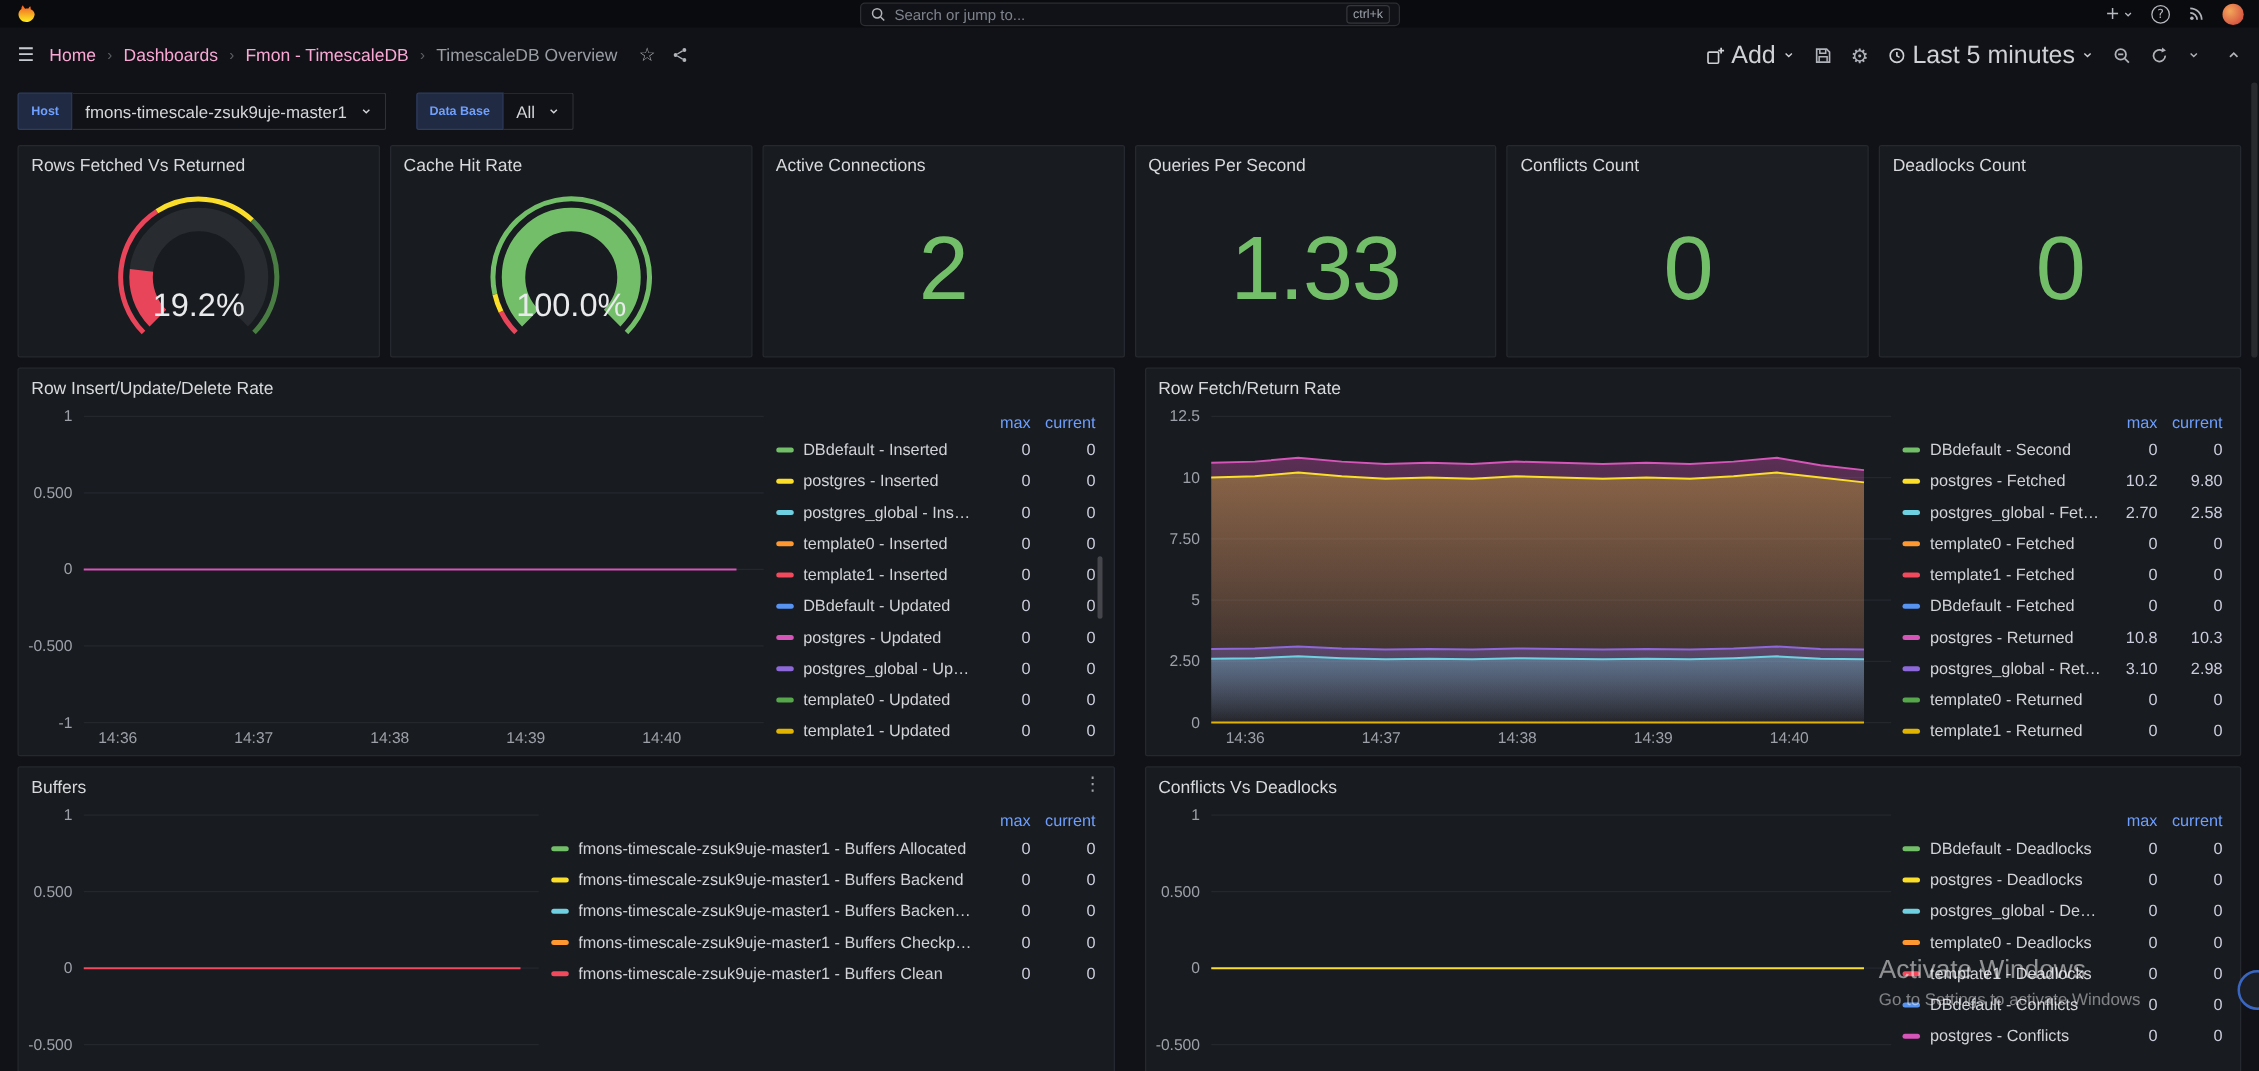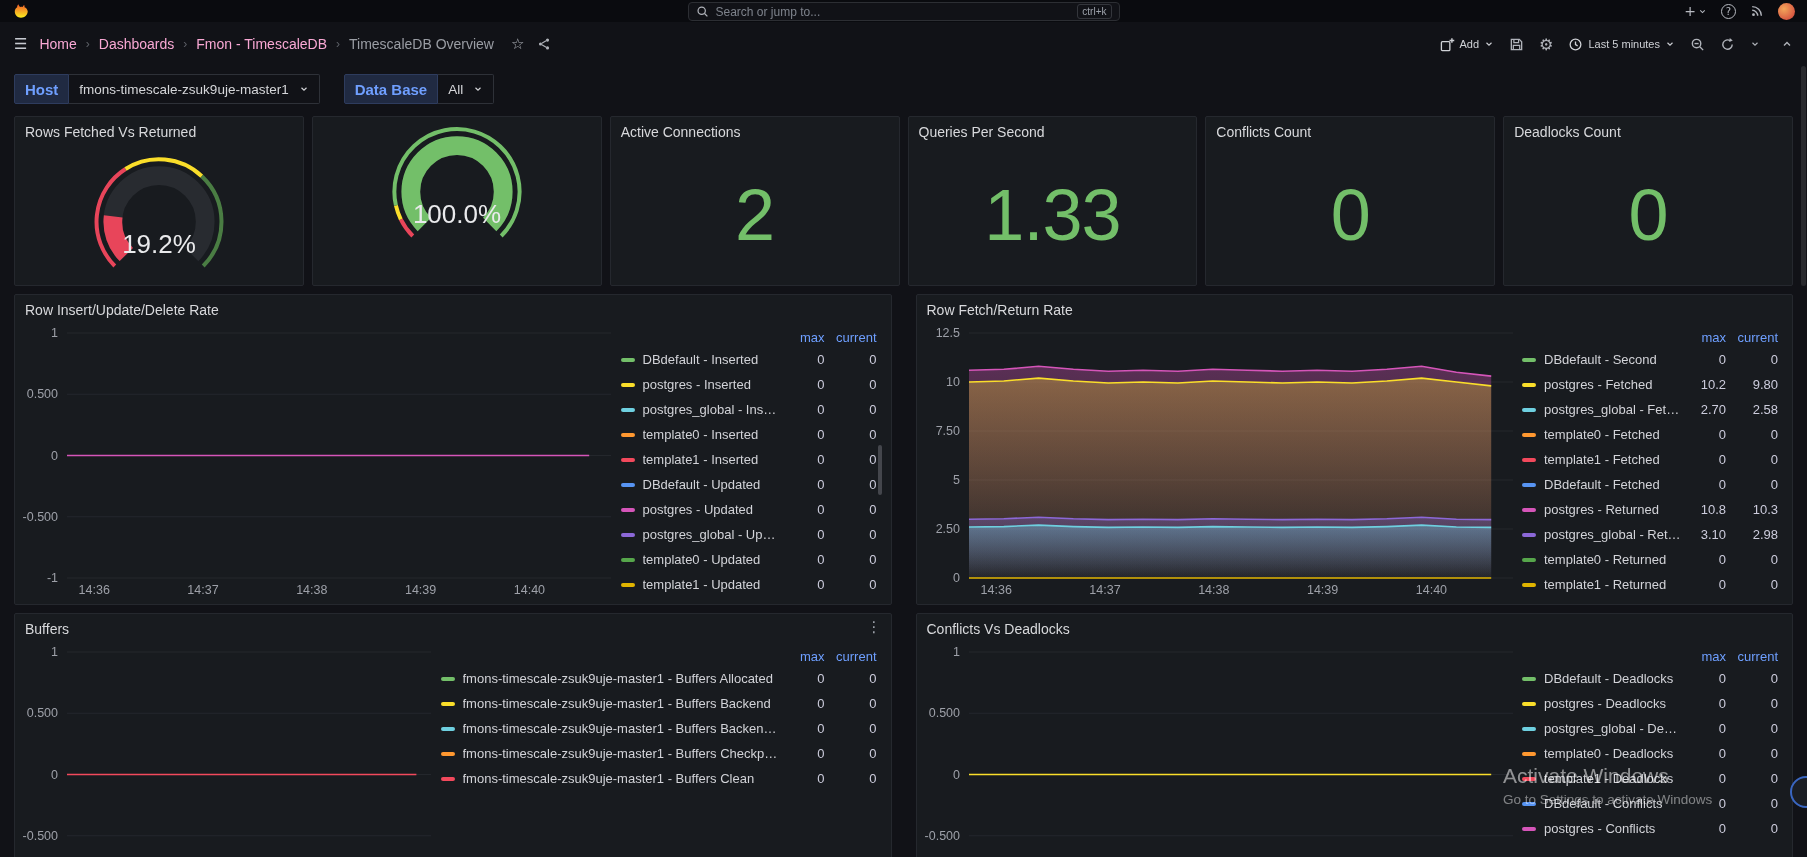--- a/index.html
+++ b/index.html
@@ -21,27 +21,27 @@
 
 
 .navbar{height:44px;display:flex;align-items:center;padding:0 14px;gap:12px}
 .menu-btn{font-size:15px;color:#c7cad1;cursor:pointer}
 .breadcrumb{display:flex;align-items:center;gap:9px;font-size:14px}
 .crumb{color:#f9a8d4;cursor:pointer;white-space:nowrap}
 .crumb.current{color:#9a9da4;cursor:default}
 .sep{color:#5c5f66;font-size:12px}
 .bc-icons{display:flex;align-items:center;gap:13px;margin-left:5px;color:#9da2ab}
 .nav-right{margin-left:auto;display:flex;align-items:center;gap:15px}
-.nav-item{display:flex;align-items:center;gap:5px;color:#cfd1d6;font-size:11px;cursor:pointer;white-space:nowrap}
+.nav-item{display:flex;align-items:center;gap:5px;color:#cfd1d6;font-size:20px;cursor:pointer;white-space:nowrap}
 .icon{display:inline-flex;align-items:center;justify-content:center;color:#b0b3ba;cursor:pointer}
 
 
 .filters{display:flex;align-items:center;gap:24px;padding:8px 14px 6px}
 .var{display:flex;align-items:stretch;height:30px}
-.var-label{display:flex;align-items:center;padding:0 10px;background:#202a42;border:1px solid #2e3c5e;color:#6f9fff;font-size:15px;font-weight:700;border-radius:2px 0 0 2px;white-space:nowrap}
+.var-label{display:flex;align-items:center;padding:0 10px;background:#202a42;border:1px solid #2e3c5e;color:#6f9fff;font-size:10px;font-weight:700;border-radius:2px 0 0 2px;white-space:nowrap}
 .var-value{display:flex;align-items:center;gap:10px;padding:0 10px;border:1px solid #2e3138;border-left:none;background:#111217;color:#d5d6d9;font-size:13.5px;border-radius:0 2px 2px 0;cursor:pointer;white-space:nowrap}
 
 
 .dash{padding:0 14px}
 .stats-row{display:grid;grid-template-columns:repeat(6,1fr);gap:8px;height:170px;margin-top:6px}
 .ts-row{display:grid;grid-template-columns:1fr 1fr;gap:24px;height:311px;margin-top:8px}
 .panel{background:#181b1f;border:1px solid #25282e;border-radius:2px;overflow:hidden;position:relative}
 .panel-title{height:30px;display:flex;align-items:center;padding:0 10px;font-size:14px;color:#d8d9dc;font-weight:500;cursor:pointer;white-space:nowrap;overflow:hidden}
 .kebab{position:absolute;top:6px;right:9px;color:#9da2ab;font-size:15px;cursor:pointer;line-height:1}
 .stat-body{height:136px;display:flex;align-items:center;justify-content:center}
@@ -219,20 +219,21 @@
             <path d="M111.3 107.5A46.2 46.2 0 1 1 176.7 107.5" stroke="#282b30" stroke-width="18.768" fill="none"></path>
             <path d="M111.3 107.5A46.2 46.2 0 0 1 98.2 69.3" stroke="#e8455a" stroke-width="18.768" fill="none"></path>
             <path d="M99.8 119.0A62.6 62.6 0 0 1 110.5 22.0" stroke="#e8455a" stroke-width="4" fill="none"></path>
             <path d="M110.5 22.0A62.6 62.6 0 0 1 186.8 29.2" stroke="#fade2a" stroke-width="4" fill="none"></path>
             <path d="M186.8 29.2A62.6 62.6 0 0 1 188.2 119.0" stroke="#4a7d43" stroke-width="4" fill="none"></path>
             <text x="144" y="106.08000000000001" text-anchor="middle" fill="#e9eaec" font-size="26">19.2%</text>
           </svg>
         </div>
     </div>
     <div class="panel">
+      <div class="panel-title">Cache Hit Rate</div>
       <div class="gauge-body">
           <svg width="288" height="136">
             <path d="M111.3 107.5A46.2 46.2 0 1 1 176.7 107.5" stroke="#282b30" stroke-width="18.768" fill="none"></path>
             <path d="M111.3 107.5A46.2 46.2 0 1 1 176.7 107.5" stroke="#73bf69" stroke-width="18.768" fill="none"></path>
             <path d="M99.8 119.0A62.6 62.6 0 0 1 87.8 102.3" stroke="#e8455a" stroke-width="4" fill="none"></path>
             <path d="M87.8 102.3A62.6 62.6 0 0 1 82.9 88.4" stroke="#fade2a" stroke-width="4" fill="none"></path>
             <path d="M82.9 88.4A62.6 62.6 0 1 1 188.2 119.0" stroke="#73bf69" stroke-width="4" fill="none"></path>
             <text x="144" y="106.08000000000001" text-anchor="middle" fill="#e9eaec" font-size="26">100.0%</text>
           </svg>
         </div>

